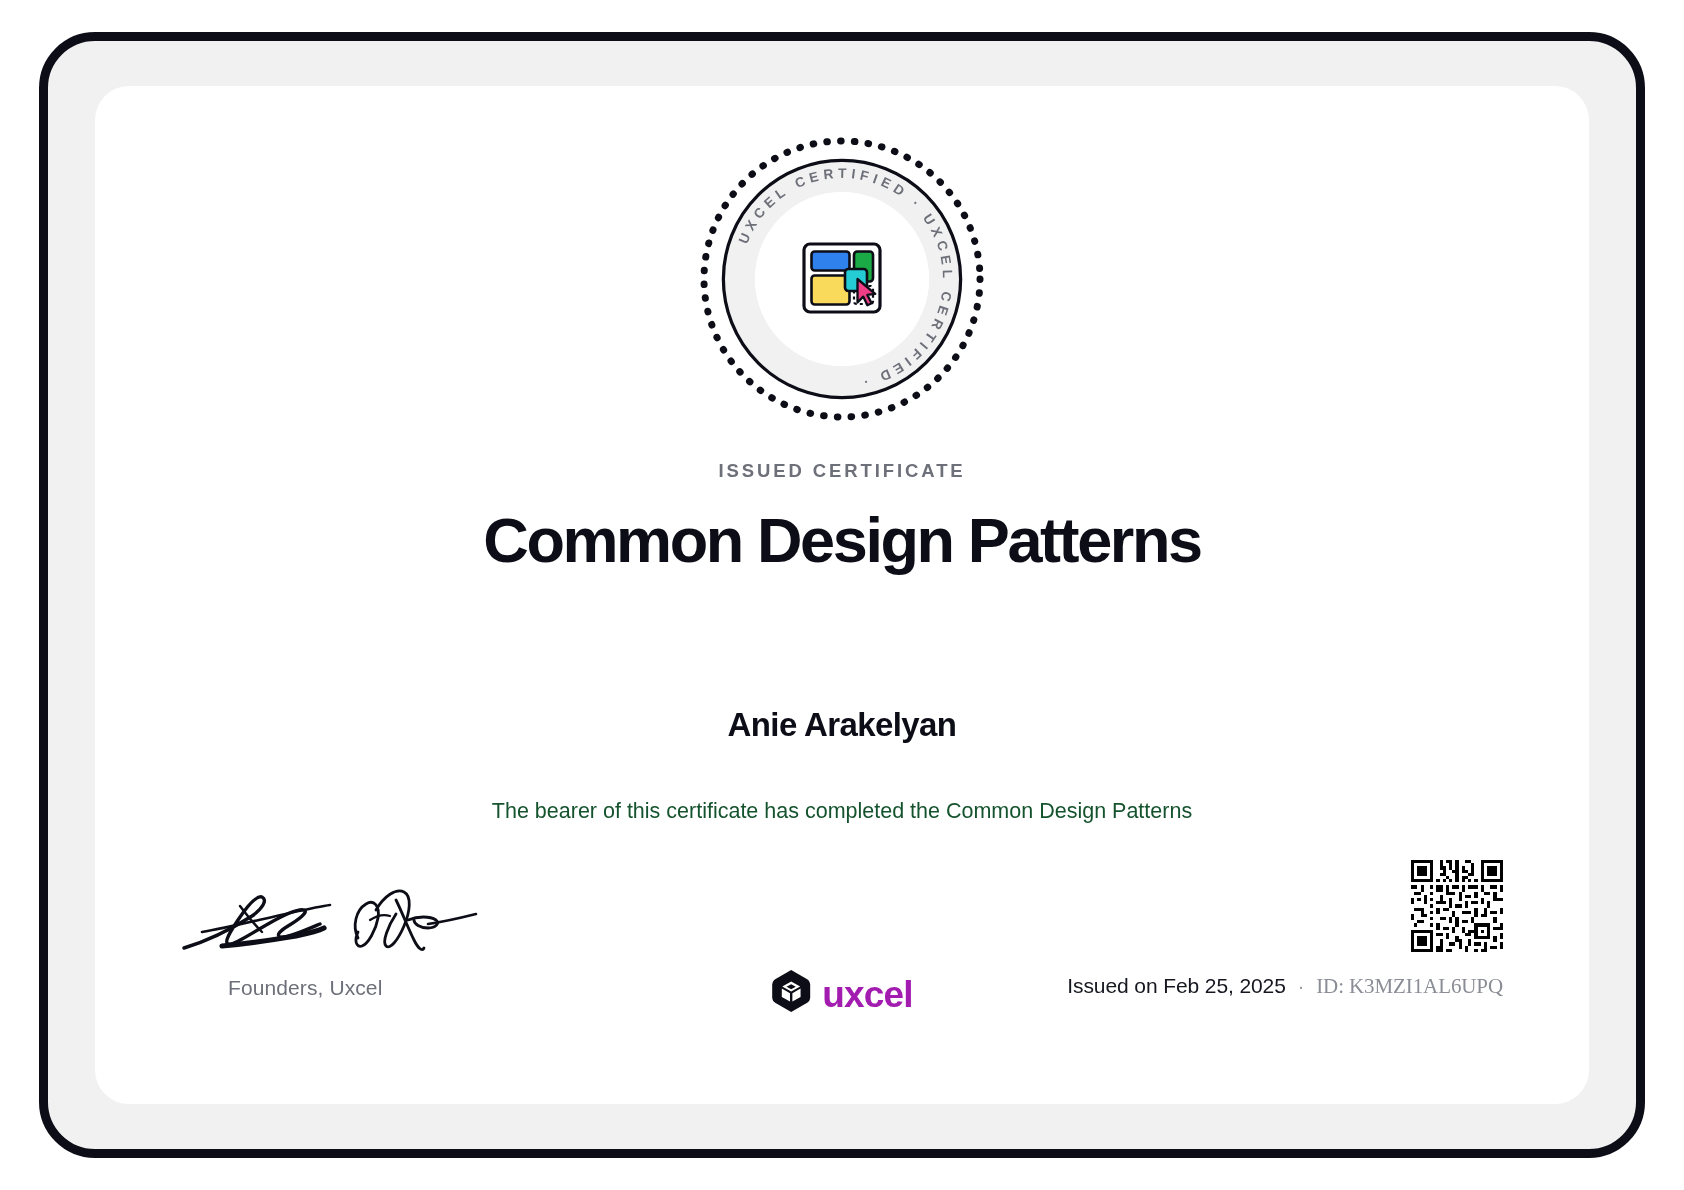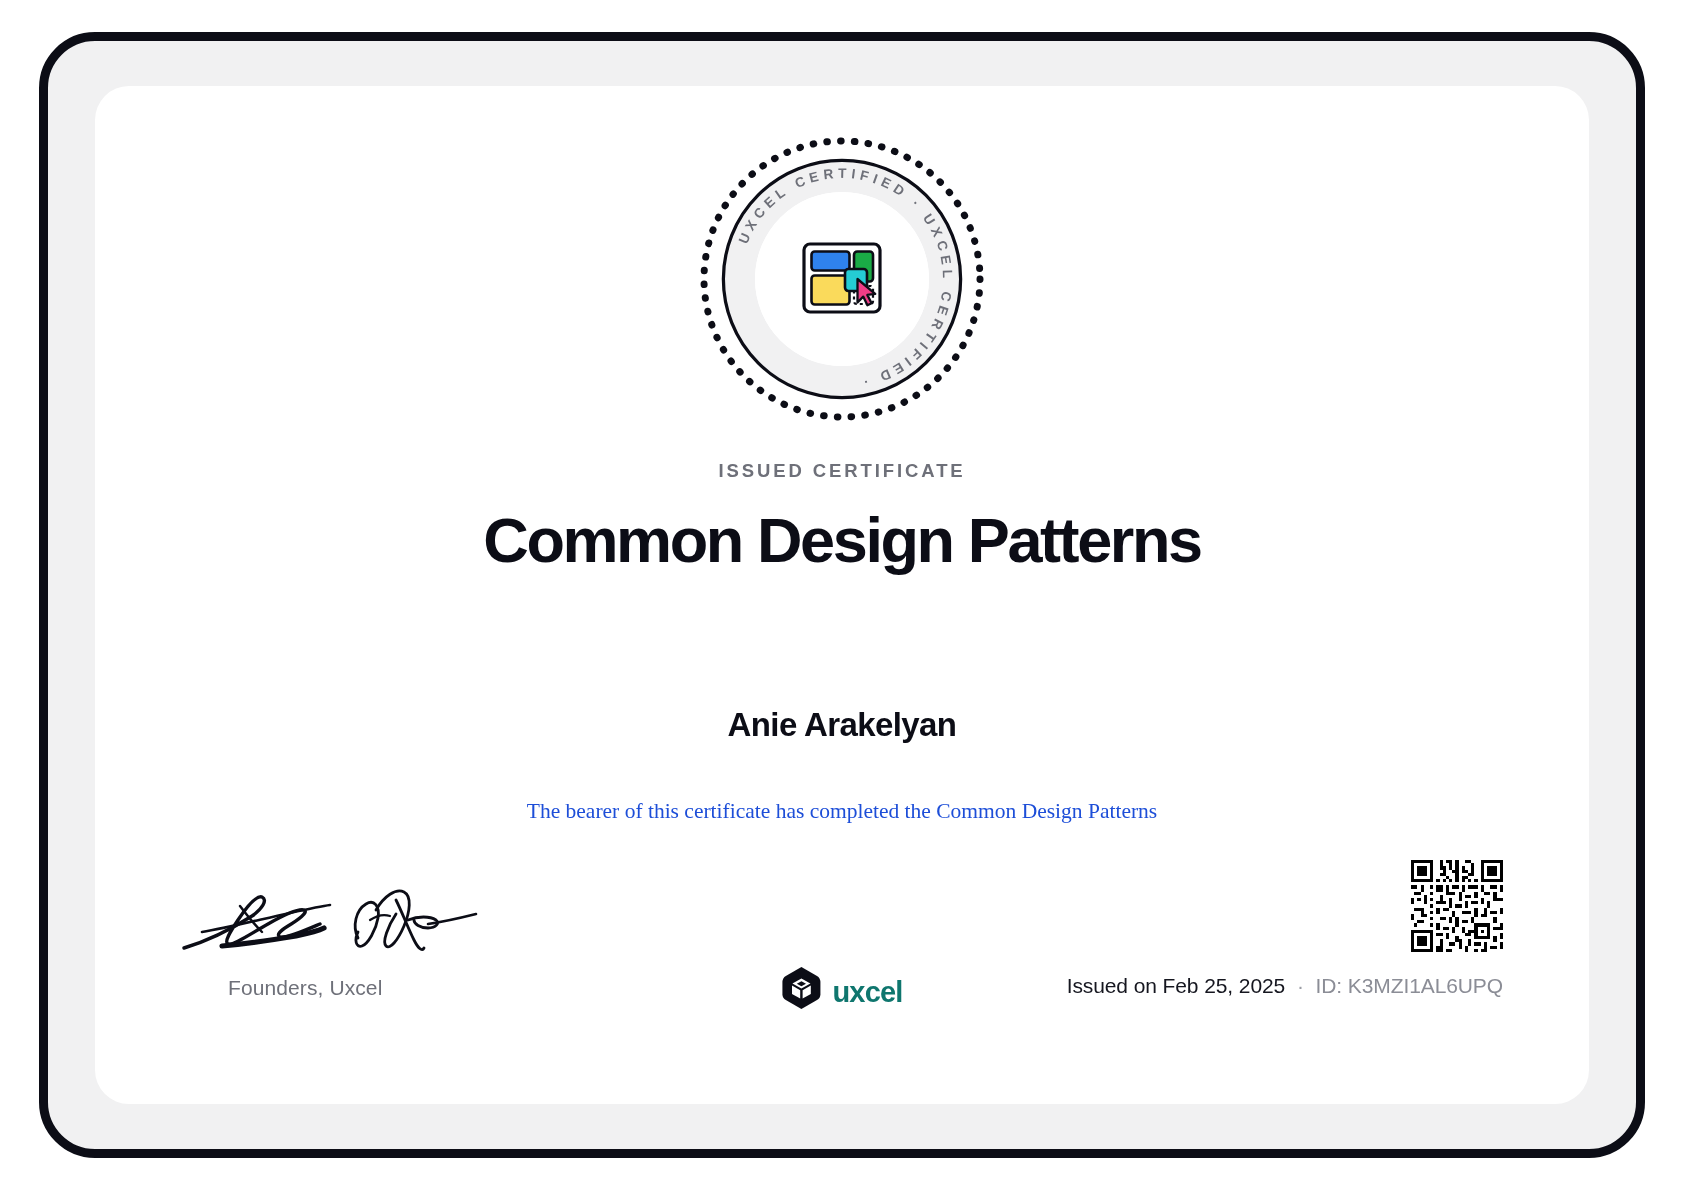--- a/index.html
+++ b/index.html
@@ -95,22 +95,21 @@
 
   .blurb {
     position: absolute;
     top: 707px;
     left: 50%;
     transform: translateX(-50%);
     width: 880px;
     text-align: center;
     font-size: 21.5px;
     line-height: 1.72;
-    color: #1d4ed8;
-    font-family: Liberation Serif, serif;
+    color: #14532d;
   }
 
   
   .signatures {
     position: absolute;
     left: 85px;
     top: 800px;
     width: 300px;
     height: 80px;
   }
@@ -130,23 +129,23 @@
     position: absolute;
     left: 50%;
     top: 880px;
     transform: translateX(-50%);
     display: flex;
     align-items: center;
     gap: 11px;
   }
   .brand-mark { width: 40px; height: 44px; display: block; }
   .brand-word {
-    font-size: 29px;
+    font-size: 37px;
     font-weight: bold;
-    color: #0f766e;
+    color: #a21caf;
     letter-spacing: -0.8px;
     margin-top: 8px;
   }
 
   .qr {
     position: absolute;
     right: 86px;
     top: 774px;
     width: 92px;
     height: 92px;
@@ -156,21 +155,21 @@
   .issue-meta {
     position: absolute;
     right: 86px;
     top: 888px;
     font-size: 21px;
     letter-spacing: -0.1px;
     white-space: nowrap;
   }
   .issue-meta .date { color: #15161f; text-align: right; }
   .issue-meta .dot  { color: #9a9ca4; padding: 0 6px; }
-  .issue-meta .idv  { color: #8b8d96; }
+  .issue-meta .idv  { color: #8b8d96; font-family: Liberation Serif, serif; }
 </style>
 </head>
 <body>
 
 <div class="cert-frame">
   <div class="cert-card">
 
     <div class="seal-wrap">
       <svg class="seal-svg" viewBox="0 0 290 290" xmlns="http://www.w3.org/2000/svg">
         <defs>

